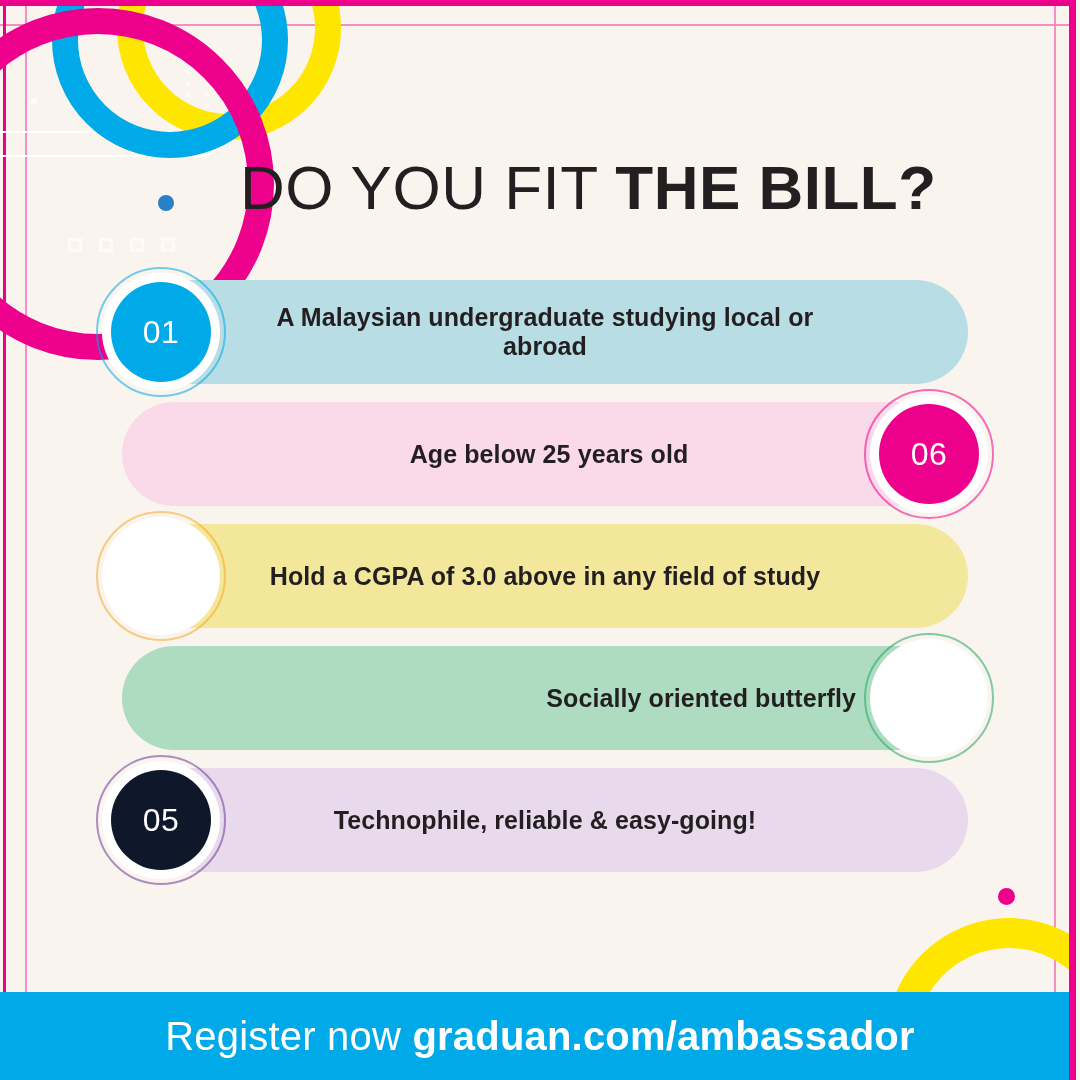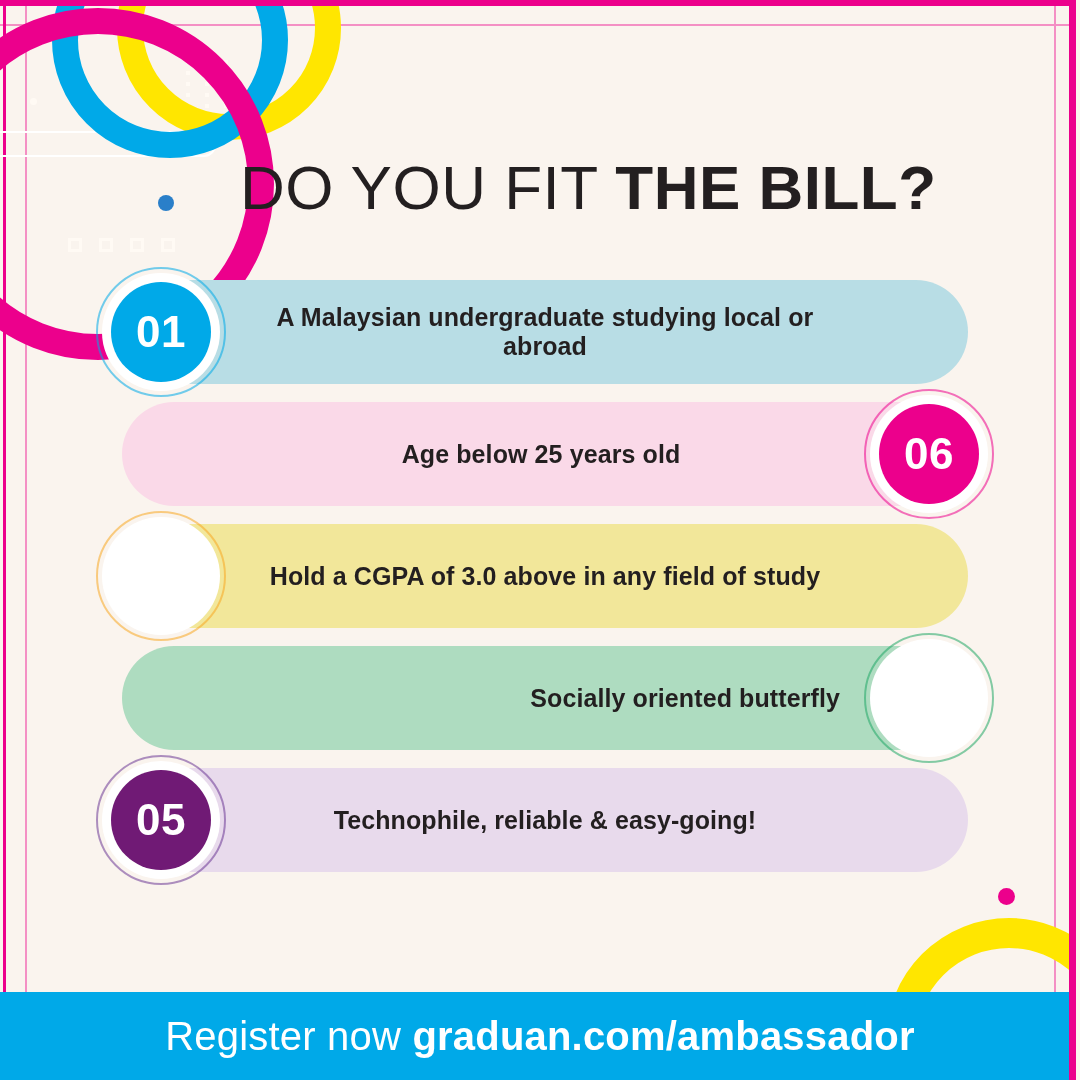--- a/index.html
+++ b/index.html
@@ -83,21 +83,21 @@
   .heading b{font-weight:800;}
 
   
   .rows{position:absolute;left:0;top:280px;width:1080px;z-index:20;}
   .row{position:relative;height:104px;margin-bottom:18px;}
   .pill{
     position:absolute;top:0;height:104px;border-radius:52px;
     display:flex;align-items:center;justify-content:center;
   }
   .row.left .pill{left:122px;right:112px;}
-  .row.right .pill{left:122px;right:120px;}
+  .row.right .pill{left:122px;right:104px;}
   .pill-text{
     font-size:25px;color:#231f20;font-weight:600;
     letter-spacing:0.1px;text-align:center;
     padding:0 120px;
   }
   .badge{
     position:absolute;top:-13px;width:130px;height:130px;border-radius:50%;
     display:flex;align-items:center;justify-content:center;
     box-sizing:border-box;
   }
@@ -107,21 +107,21 @@
     position:absolute;inset:0;border-radius:50%;border:2px solid currentColor;opacity:.55;
   }
   .badge .white{
     position:absolute;inset:6px;border-radius:50%;background:#ffffff;
   }
   .badge .inner{
     position:absolute;inset:15px;border-radius:50%;
     display:flex;align-items:center;justify-content:center;
   }
   .badge .num{
-    color:#ffffff;font-size:44px;font-weight:700;letter-spacing:0.5px;
+    color:#ffffff;font-size:32px;font-weight:400;letter-spacing:0.5px;
   }
 
   
   .footer{
     position:absolute;left:0;bottom:0;width:1080px;height:88px;
     background:#00a9e8;display:flex;align-items:center;justify-content:center;
     z-index:30;
   }
   .footer-text{
     color:#ffffff;font-size:40px;font-weight:400;letter-spacing:0.2px;white-space:nowrap;
@@ -221,21 +221,21 @@
           <div class="white"></div>
         </div>
       </div>
       <div class="row left">
         <div class="pill" style="background: rgb(232, 218, 236);">
           <div class="pill-text">Technophile, reliable &amp; easy-going!</div>
         </div>
         <div class="badge" style="color: rgb(107, 57, 150);">
           <div class="outer"></div>
           <div class="white"></div>
-          <div class="inner" style="background: #701a75;">
+          <div class="inner" style="background: #0f172a;">
             <span class="num">05</span>
           </div>
         </div>
       </div>
     </div>
 
   <div class="footer">
     <div class="footer-text">
       <span>Register now </span><b>graduan.com/ambassador</b>
     </div>

